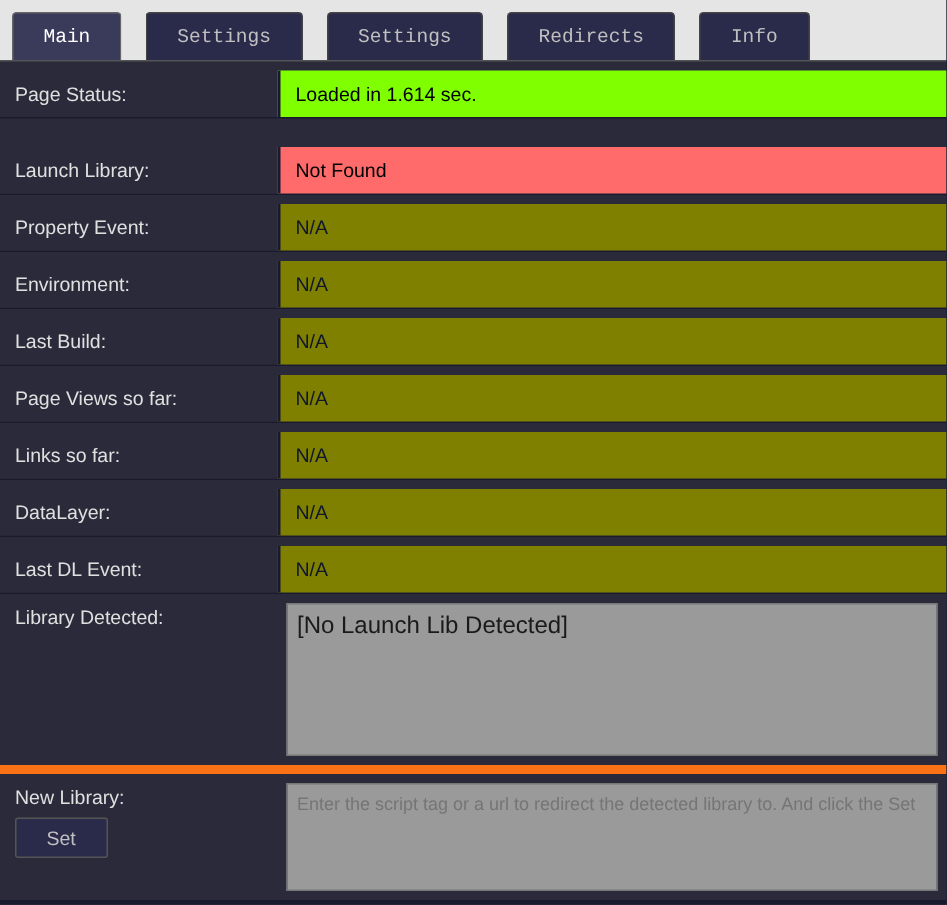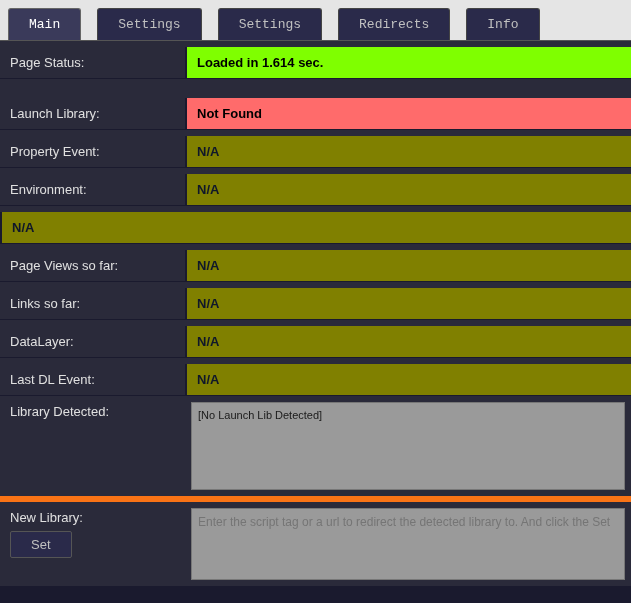--- a/index.html
+++ b/index.html
@@ -62,21 +62,20 @@
       background: #2a2a3a;
       flex-shrink: 0;
     }
     .row-value {
       flex: 1;
       padding: 8px 10px;
       font-size: 13px;
       display: flex;
       align-items: center;
       border-left: 2px solid #1a1a2e;
-      font-weight: bold;
     }
 
     .status-green { background: #7fff00; color: #000; }
     .status-red { background: #ff6b6b; color: #000; margin-top: 19px; }
     .status-olive { background: #808000; color: #0f172a; }
 
     
     .library-row {
       display: flex;
       align-items: flex-start;
@@ -92,23 +91,23 @@
       background: #2a2a3a;
       flex-shrink: 0;
     }
     .library-textarea {
       flex: 1;
       margin: 6px;
       padding: 6px;
       background: #9a9a9a;
       border: 1px solid #777;
       color: #1a1a1a;
-      font-size: 11px;
+      font-size: 16px;
       resize: none;
-      height: 88px;
+      height: 102px;
       font-family: Arial, sans-serif;
     }
 
     
     .new-library-row {
       display: flex;
       align-items: flex-start;
       min-height: 80px;
     }
     .new-library-left {
@@ -172,20 +171,21 @@
       </div>
       <div class="row">
         <div class="row-label">Property Event:</div>
         <div class="row-value status-olive">N/A</div>
       </div>
       <div class="row">
         <div class="row-label">Environment:</div>
         <div class="row-value status-olive">N/A</div>
       </div>
       <div class="row">
+        <div class="row-label">Last Build:</div>
         <div class="row-value status-olive">N/A</div>
       </div>
       <div class="row">
         <div class="row-label">Page Views so far:</div>
         <div class="row-value status-olive">N/A</div>
       </div>
       <div class="row">
         <div class="row-label">Links so far:</div>
         <div class="row-value status-olive">N/A</div>
       </div>

